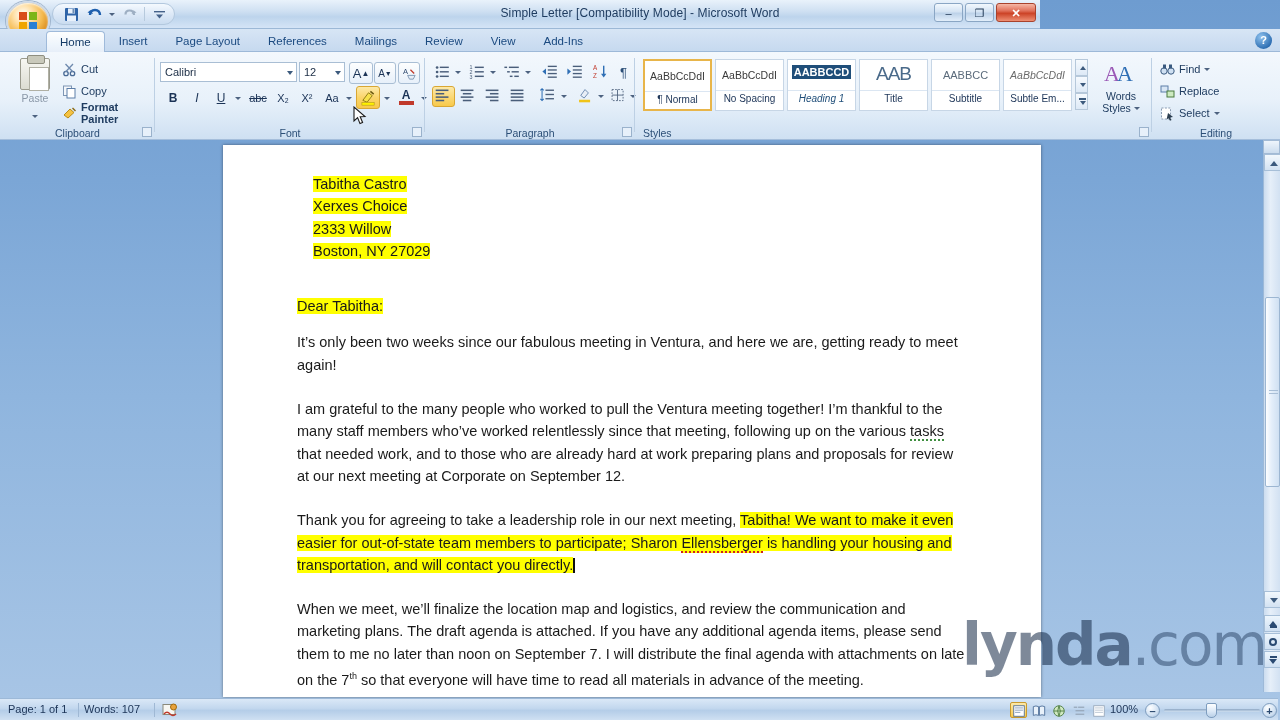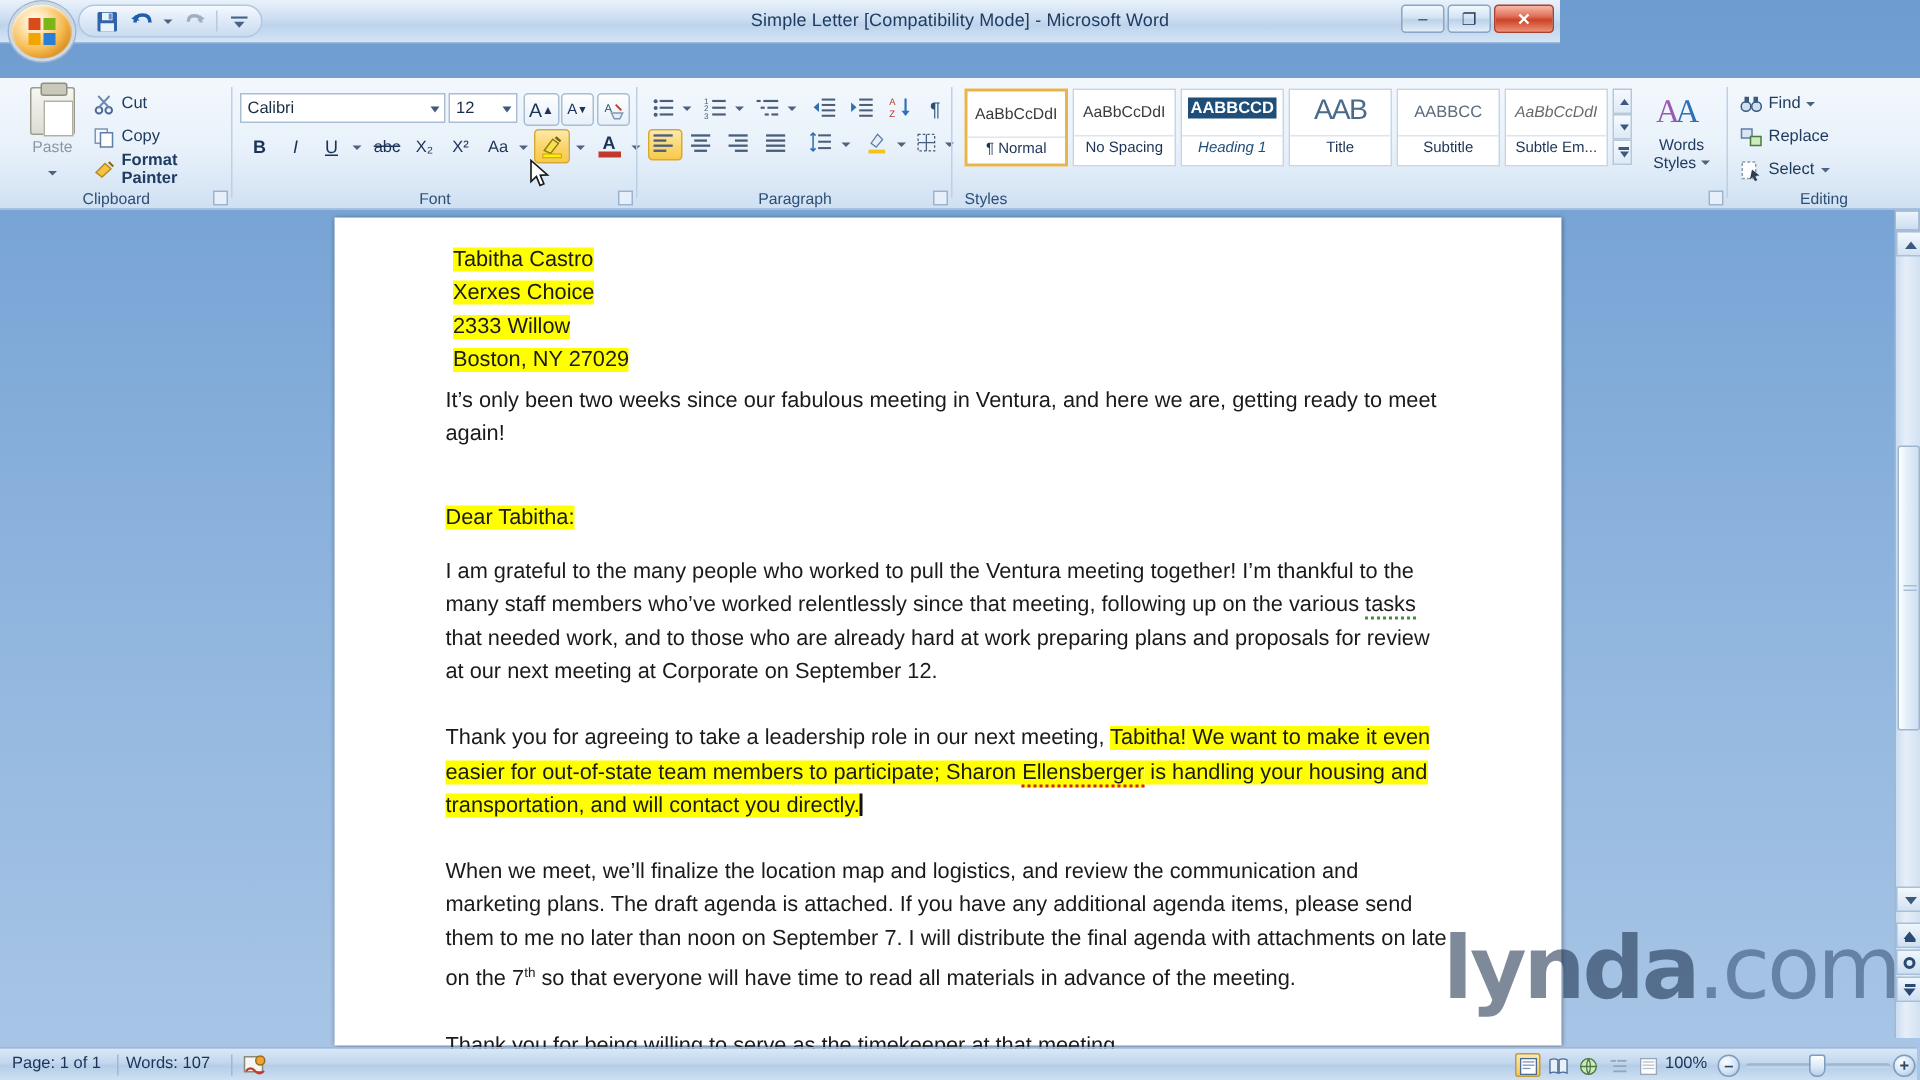--- a/index.html
+++ b/index.html
@@ -165,21 +165,21 @@
   }
   .page{
     position:absolute; left:223px; top:5px; width:818px; height:552px;
     background:#fff; box-shadow:0 0 3px rgba(0,0,0,.45);
   }
   .doc{
     position:absolute; left:74px; top:12px; width:672px;
     font-family:"Liberation Sans", sans-serif; font-size:14.5px; color:#1a1a1a; line-height:22.3px;
   }
   .doc p{ margin:0 0 22px 0; }
-  .doc p.tight{ margin:5px; }
+  .doc p.tight{ margin:16px; }
   .hl{ background:#ffff00; }
   .sq-green{
     border-bottom:2px dotted #3f8f3f; padding-bottom:0px;
   }
   .sq-red{
     border-bottom:2px dotted #cc2222;
   }
   .caret{
     display:inline-block; width:1.5px; height:15px; background:#111;
     vertical-align:-3px; margin-left:0px;
@@ -288,20 +288,33 @@
         </div>
       <div class="wbtn">
           <span class="wglyph">❐</span>
         </div>
       <div class="wbtn close">
           <span class="wglyph">✕</span>
         </div>
     </div>
   </div>
 
+  <div class="tabstrip">
+    <div class="tabs">
+      <div class="tab active">Home</div>
+      <div class="tab">Insert</div>
+      <div class="tab">Page Layout</div>
+      <div class="tab">References</div>
+      <div class="tab">Mailings</div>
+      <div class="tab">Review</div>
+      <div class="tab">View</div>
+      <div class="tab">Add-Ins</div>
+    </div>
+    <div class="help-btn">?</div>
+  </div>
 
   <div class="ribbon">
 
     <div class="group" style="left:0;width:155px;">
       <div class="paste-btn">
         <div class="paste-ico"></div>
         <div class="paste-label">Paste</div>
         <div class="tinyarrow" style="margin:1px auto 0;"></div>
       </div>
 
@@ -636,25 +649,25 @@
     <div class="page">
       <div class="doc">
 
         <p class="tight">
           <span class="hl">Tabitha Castro</span><br>
           <span class="hl">Xerxes Choice</span><br>
           <span class="hl">2333 Willow</span><br>
           <span class="hl">Boston, NY  27029</span>
         </p>
 
-        <p>It’s only been two weeks since our fabulous meeting in Ventura, and here we are, getting ready to meet again!</p>
-
         <p style="margin-top:33px;margin-bottom:14px;">
           <span class="hl">Dear Tabitha:</span>
         </p>
+
+        <p>It’s only been two weeks since our fabulous meeting in Ventura, and here we are, getting ready to meet again!</p>
 
         <p>
           <span>I am grateful to the many people who worked to pull the Ventura meeting together! I’m thankful to the many staff members who’ve worked relentlessly since that meeting, following up on the various </span><span class="sq-green">tasks</span><span> that needed work, and to those  who are already hard at work preparing plans and proposals for review at our next meeting at Corporate on September 12.</span>
         </p>
 
         <p>
           <span>Thank you for agreeing to take a leadership role in our next meeting, </span><span class="hl">Tabitha!</span><span class="hl"> We want to make it even easier for out-of-state team members to participate; Sharon </span><span class="hl sq-red">Ellensberger</span><span class="hl"> is handling your housing and transportation, and will contact you directly.</span><span class="caret"></span>
         </p>
 
         <p>

